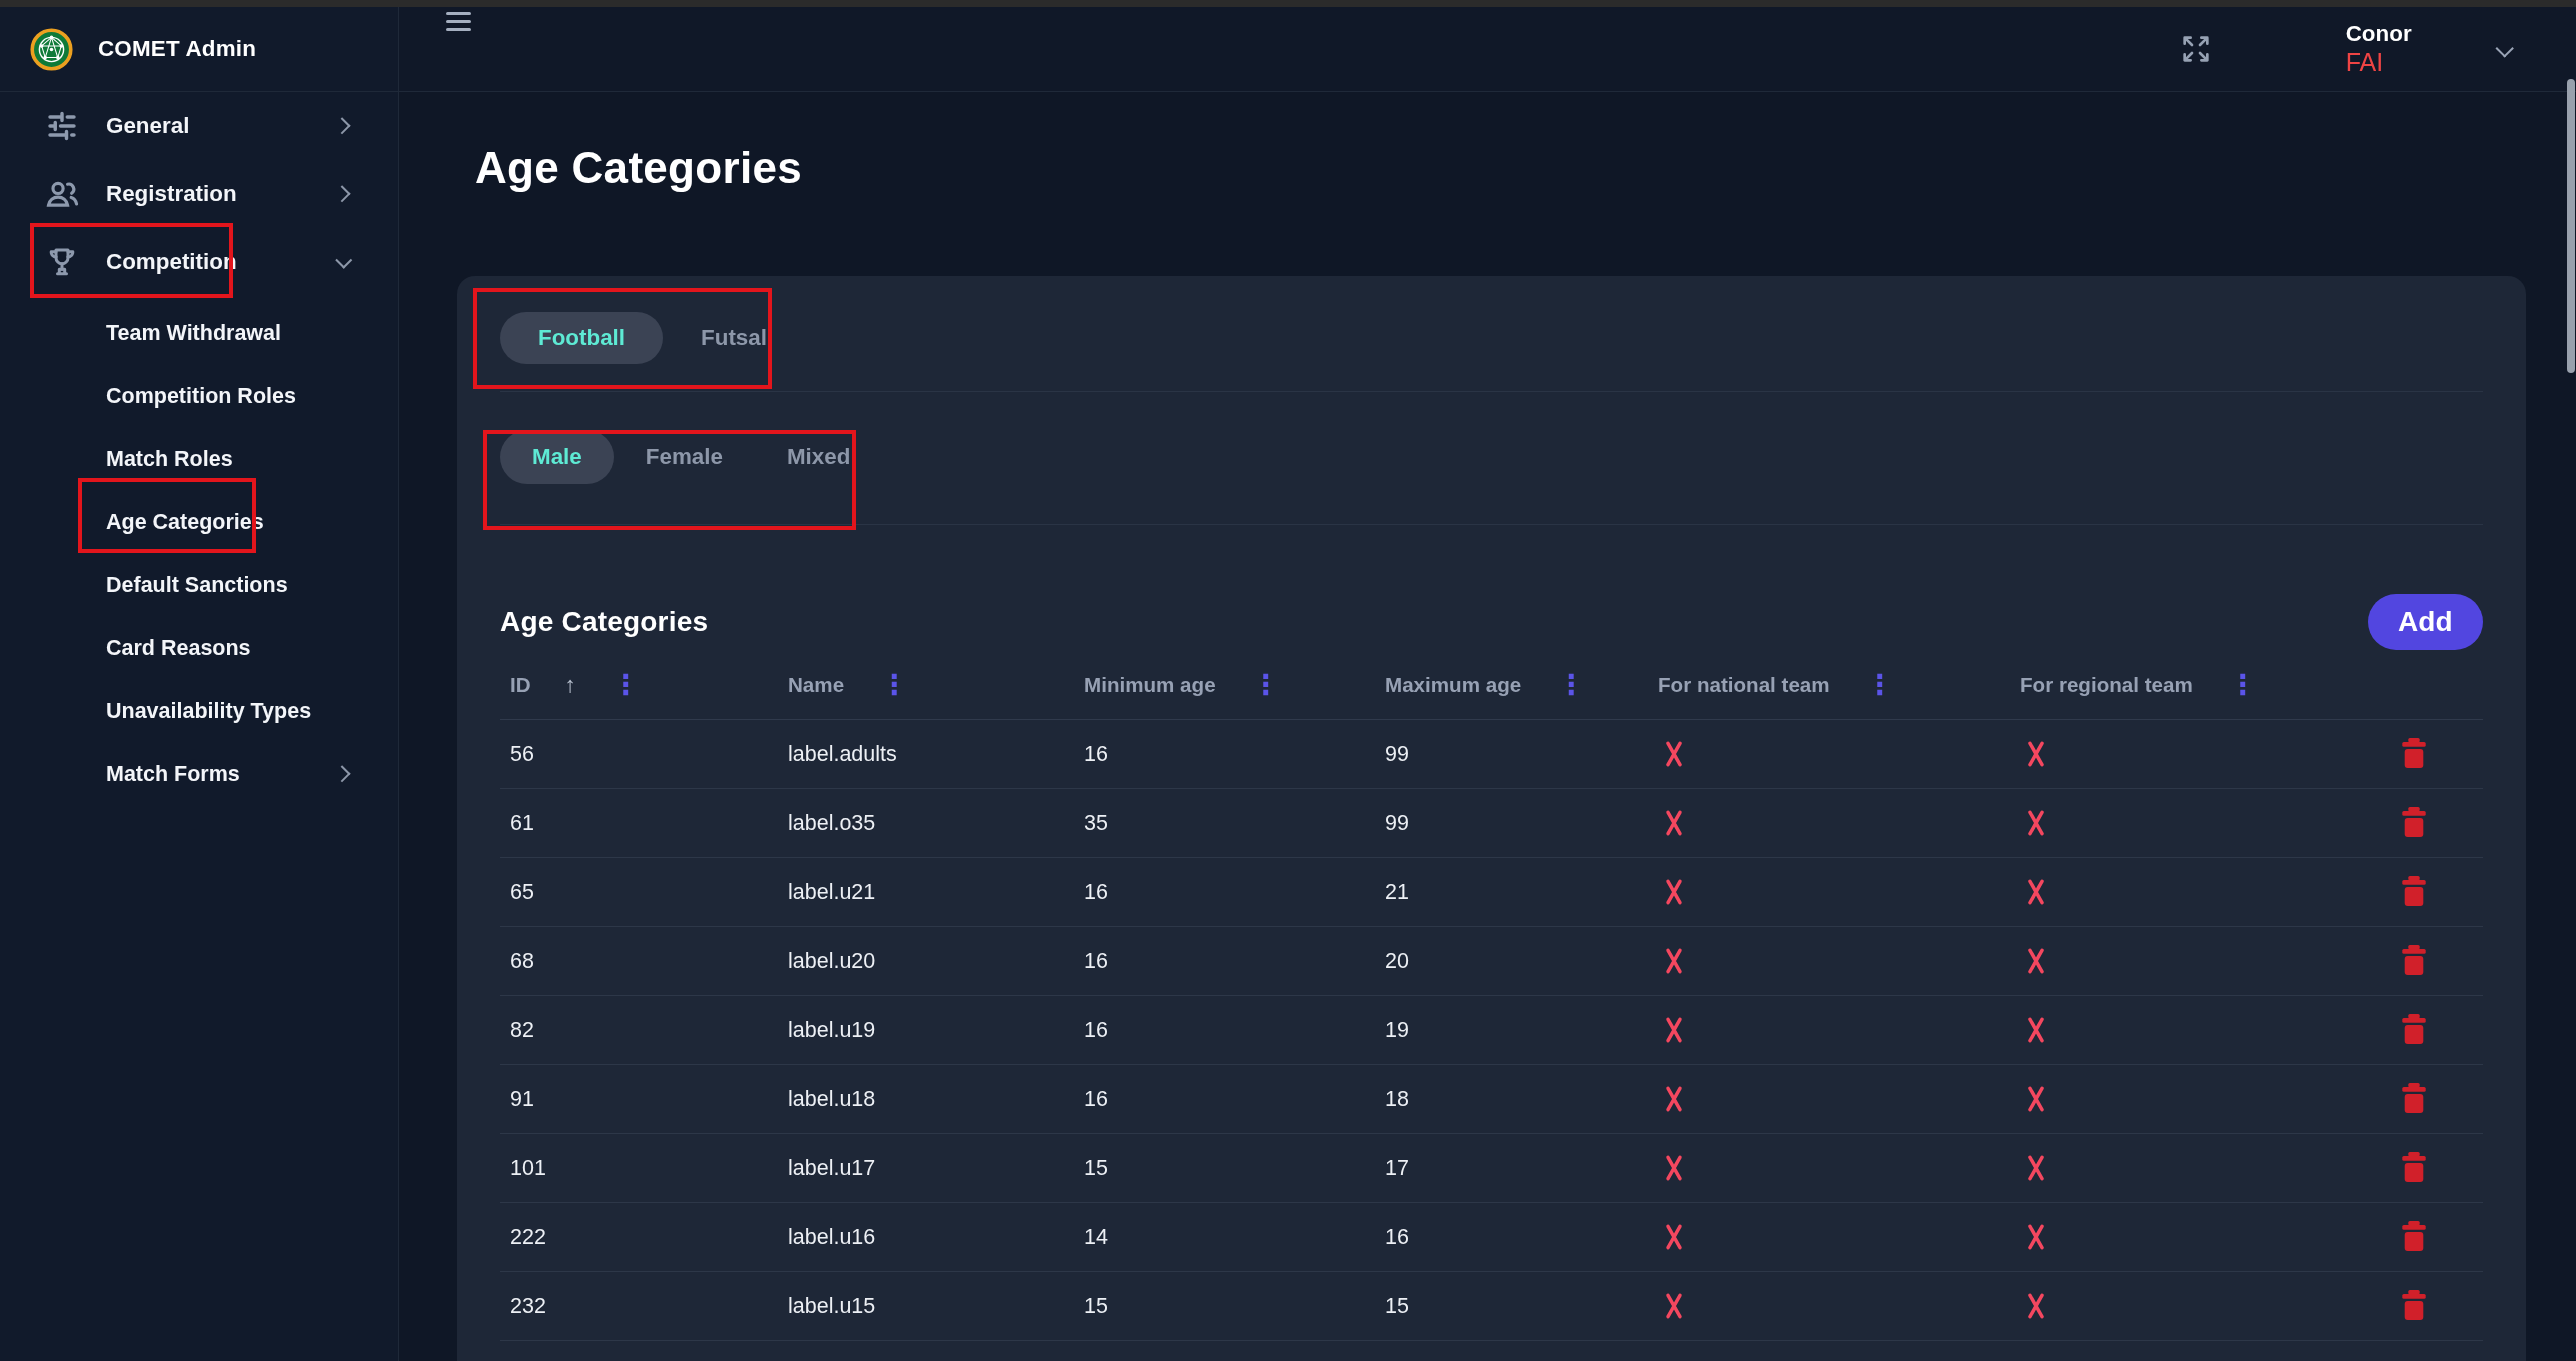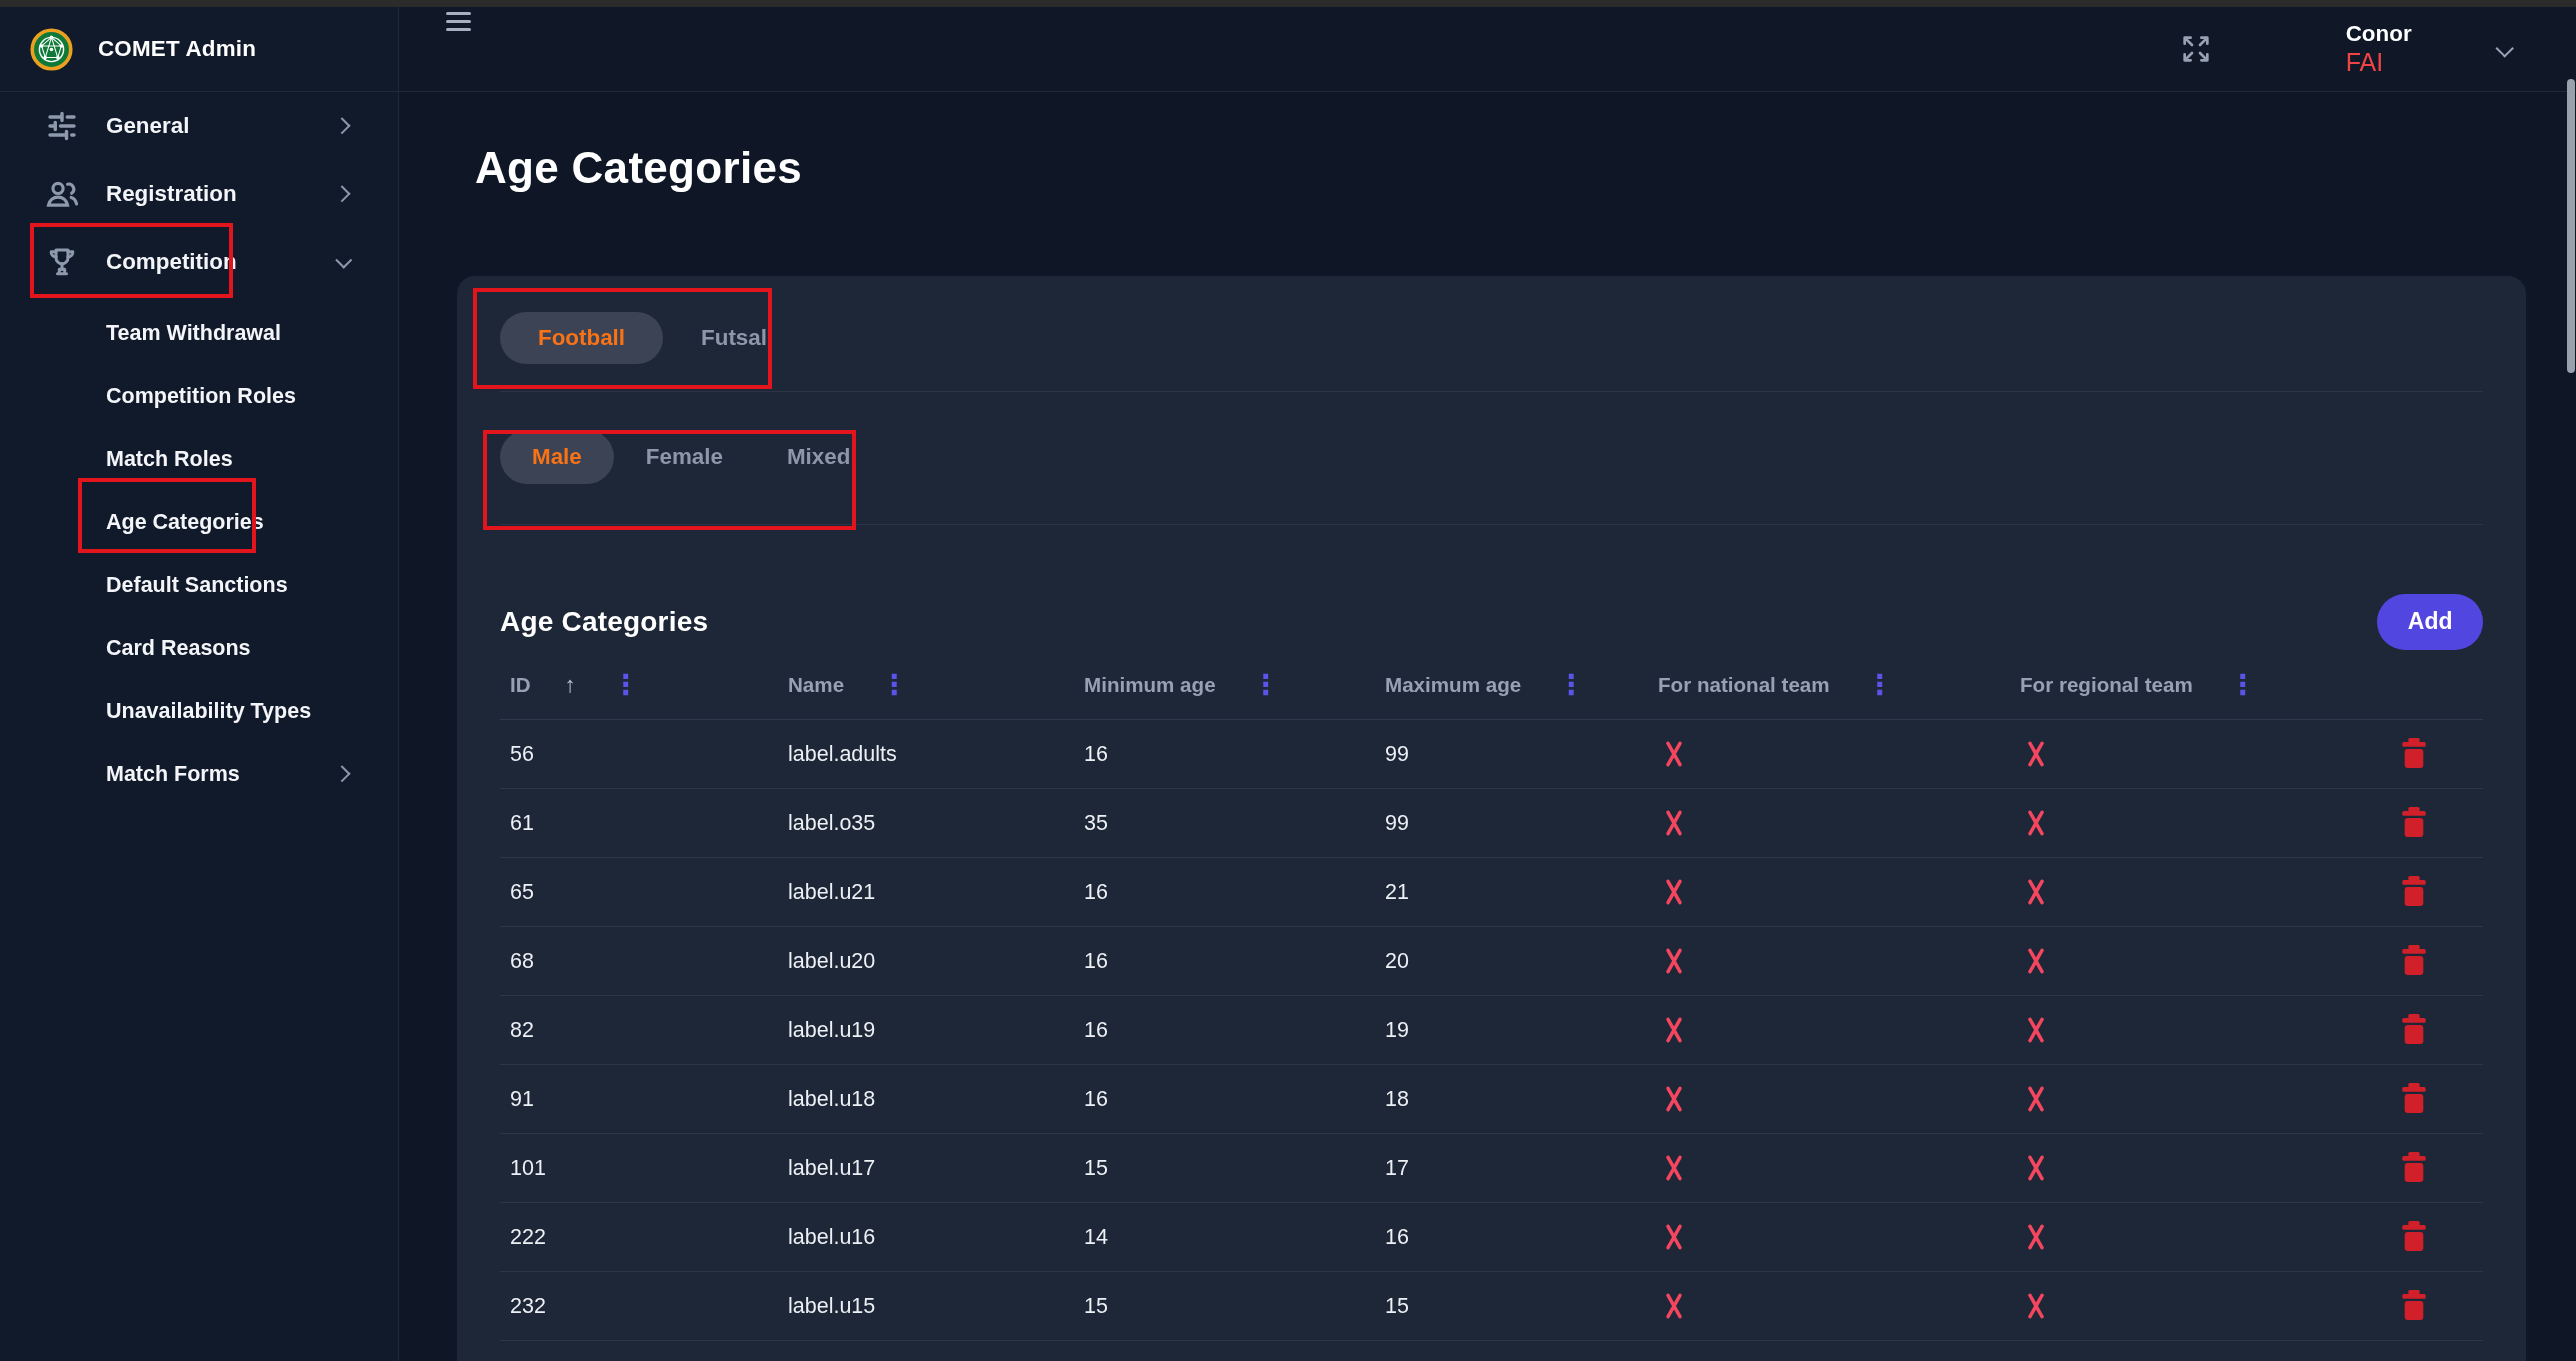--- a/index.html
+++ b/index.html
@@ -42,26 +42,26 @@
 
   
   .content { flex:1; padding-top:49px; }
   .page-title { margin-left:76px; font-size:44px; font-weight:800; color:#ffffff; line-height:54px; letter-spacing:0.3px; }
   .card { margin:81px 50px 0 58px; background:#1e2737; border-radius:18px; padding:0 43px; height:1166px; }
 
   .tab-row1 { padding:36px 0 27px 0; border-bottom:0.9px solid #2a3445; display:flex; align-items:center; }
   .tab-row2 { padding:38px 0 40px 0; border-bottom:0.9px solid #2a3445; display:flex; align-items:center; }
   .tab { font-size:22.4px; color:#8d97a9; padding:0 38px; height:52px; display:flex; align-items:center; border-radius:27px; cursor:pointer; font-weight:600; }
   .tab-row2 .tab { height:54px; padding:0 32px;text-align:center; }
-  .tab.active { background:#3b4354; color:#f97316; }
+  .tab.active { background:#3b4354; color:#5eead4; }
 
   .section-row { margin-top:68px; height:57px; display:flex; align-items:center; justify-content:space-between; }
   .section-title { font-size:28px; font-weight:800; color:#ffffff; letter-spacing:0.2px; }
   .add-btn { height:56px; min-width:97px; padding:0 30.5px; border:none; border-radius:28px; background:#5246e0;
-             color:#ffffff; font-size:23px; font-weight:600; font-family:inherit; cursor:pointer; }
+             color:#ffffff; font-size:28px; font-weight:600; font-family:inherit; cursor:pointer; }
 
   
   .tgrid { display:grid; grid-template-columns:278px 296px 301px 273px 362px 327px 143px; align-items:center; }
   .thead { height:70px; border-bottom:0.9px solid #303a4c; }
   .th { display:flex; align-items:center; gap:34px; padding-left:10px; font-size:20.6px; font-weight:600; color:#97a1b4; cursor:pointer; }
   .sort-arrow { font-size:22.4px; color:#b9c2d0; font-weight:400; }
   .kebab { color:#5b54e8; font-size:28px; font-weight:bold; line-height:1; cursor:pointer; padding:1.8px; }
   .trow { height:69px; border-bottom:0.9px solid #2d3748; }
   .td { padding-left:10px; font-size:21.5px; color:#edf0f5; }
   .td-x svg { display:block; }

